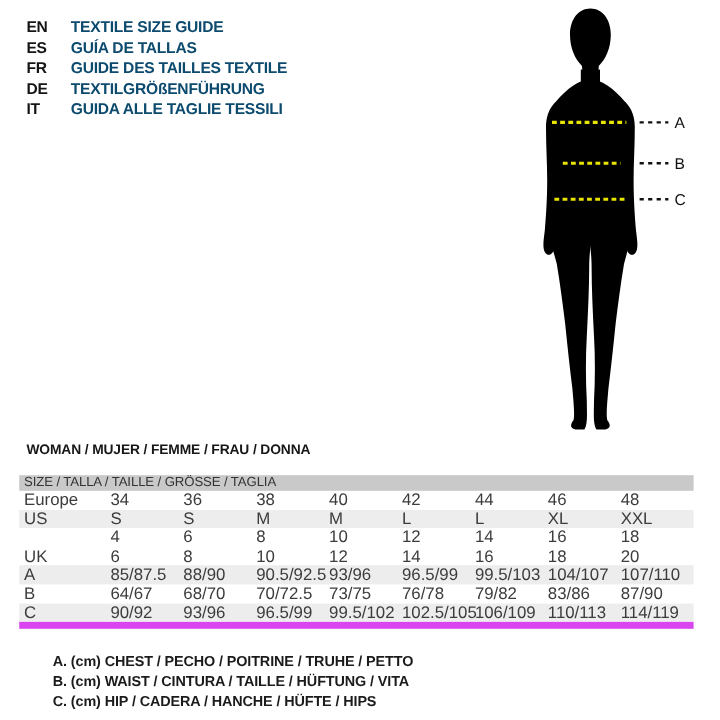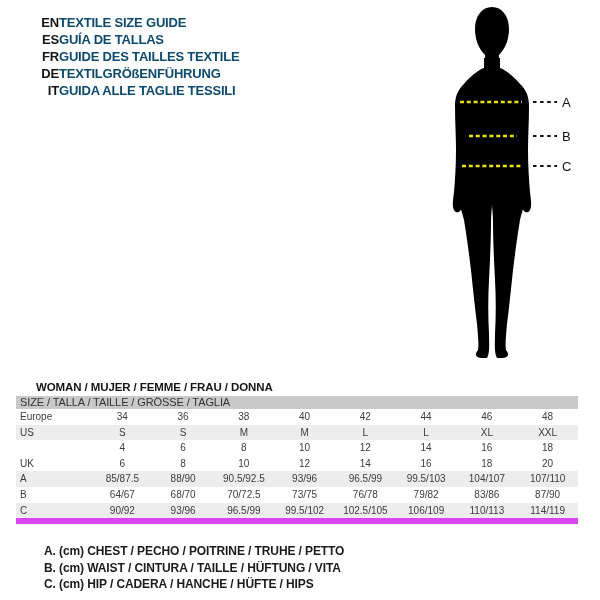--- a/index.html
+++ b/index.html
@@ -2,38 +2,38 @@
 <html><head>
 <meta charset="utf-8">
 <style>
   html,body{margin:0;padding:0;background:#fff;}
   .canvas{
     position:relative;width:600px;height:600px;background:#ffffff;overflow:hidden;
     font-family:"Liberation Sans", sans-serif;color:#111;
   }
   
   .lang-block{position:absolute;left:22px;top:14px;}
-  .lang-row{display:flex;height:17px;line-height:17px;text-align:right;}
+  .lang-row{display:flex;height:17px;line-height:17px;}
   .lang-code{width:37px;font-weight:700;font-size:13px;letter-spacing:-0.2px;color:#151515;}
   .lang-text{font-weight:700;font-size:13px;letter-spacing:-0.2px;color:#0c4a6e;white-space:nowrap;}
   
   .figure-svg{position:absolute;left:405px;top:0;width:195px;height:375px;}
   .silhouette{fill:#000;}
   .dash-y{stroke-width:2.6;stroke-dasharray:4 2.8;fill:none;}
   .dash-b{stroke:#111;stroke-width:2;stroke-dasharray:3.5 3.6;fill:none;}
   .measure-label{font-family:"Liberation Sans",sans-serif;font-size:13px;fill:#111;}
   
-  .section-title{position:absolute;left:36px;top:369px;font-weight:700;font-size:11.5px;letter-spacing:-0.1px;color:#161616;margin-top:12px;}
+  .section-title{position:absolute;left:22px;top:369px;font-weight:700;font-size:11.5px;letter-spacing:-0.1px;color:#161616;}
   
   .size-table{position:absolute;left:16px;top:396px;width:562px;border-bottom:6px solid #d946ef;}
   .thead{height:13px;line-height:13px;background:#c9c9c9;font-size:11px;color:#333;padding-left:4px;letter-spacing:-0.1px;}
-  .trow{display:flex;height:15.6px;line-height:15.6px;font-size:10px;color:#3c3c3c;}
+  .trow{display:flex;height:15.6px;line-height:15.6px;font-size:14px;color:#3c3c3c;}
   .trow.shaded{background:#ededed;}
   .tlabel{width:76px;padding-left:4px;box-sizing:border-box;}
-  .tcell{width:60.75px;text-align:center;white-space:nowrap;}
+  .tcell{width:60.75px;text-align:left;white-space:nowrap;}
   
   .legend-block{position:absolute;left:22px;top:543px;}
   .legend-row{height:16.5px;line-height:16.5px;font-weight:700;font-size:12px;letter-spacing:-0.1px;color:#1b1b1b;white-space:nowrap;margin-left:22px;}
 </style>
 </head>
 <body>
 
 <div class="canvas">
 
   <div class="lang-block">

